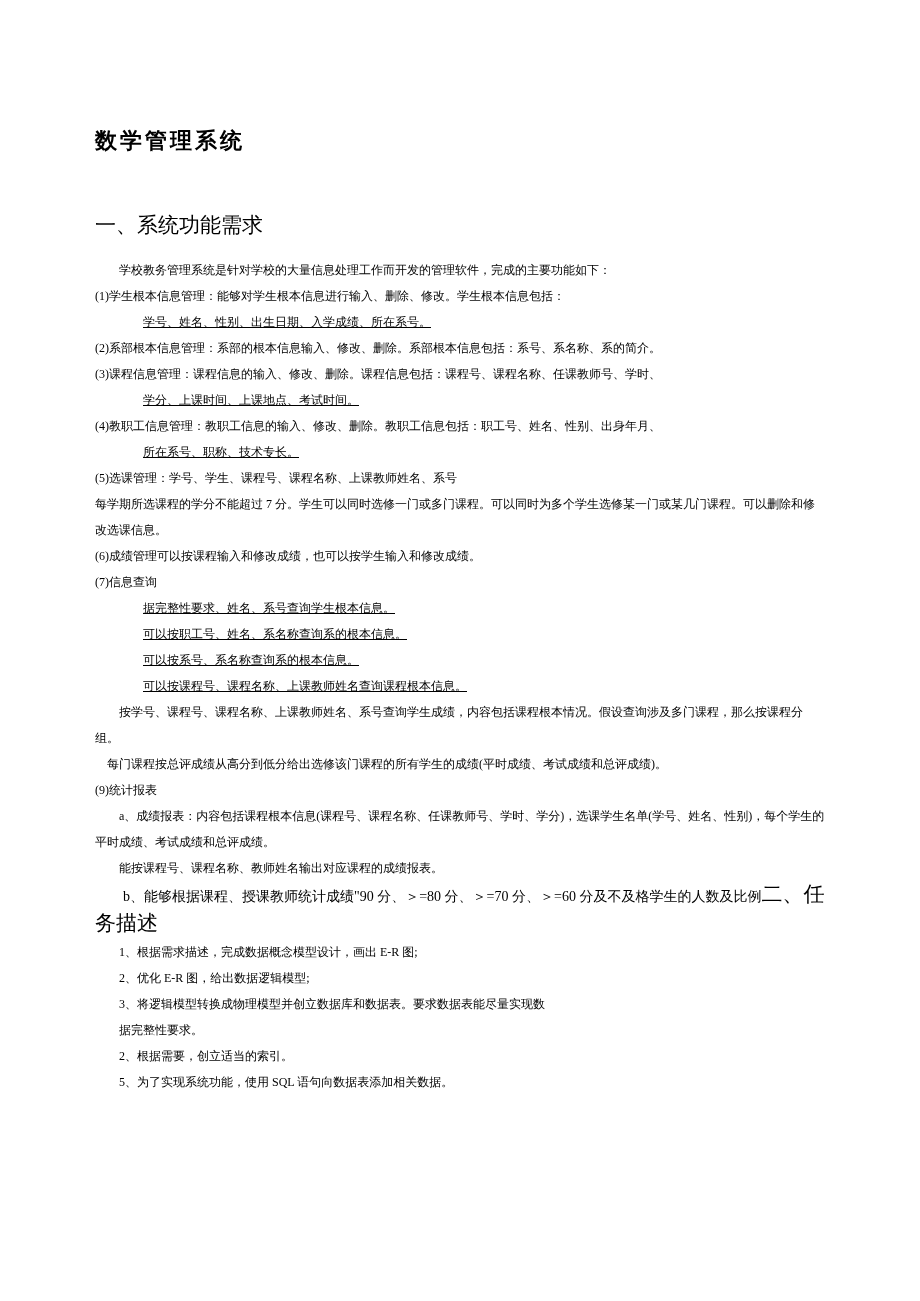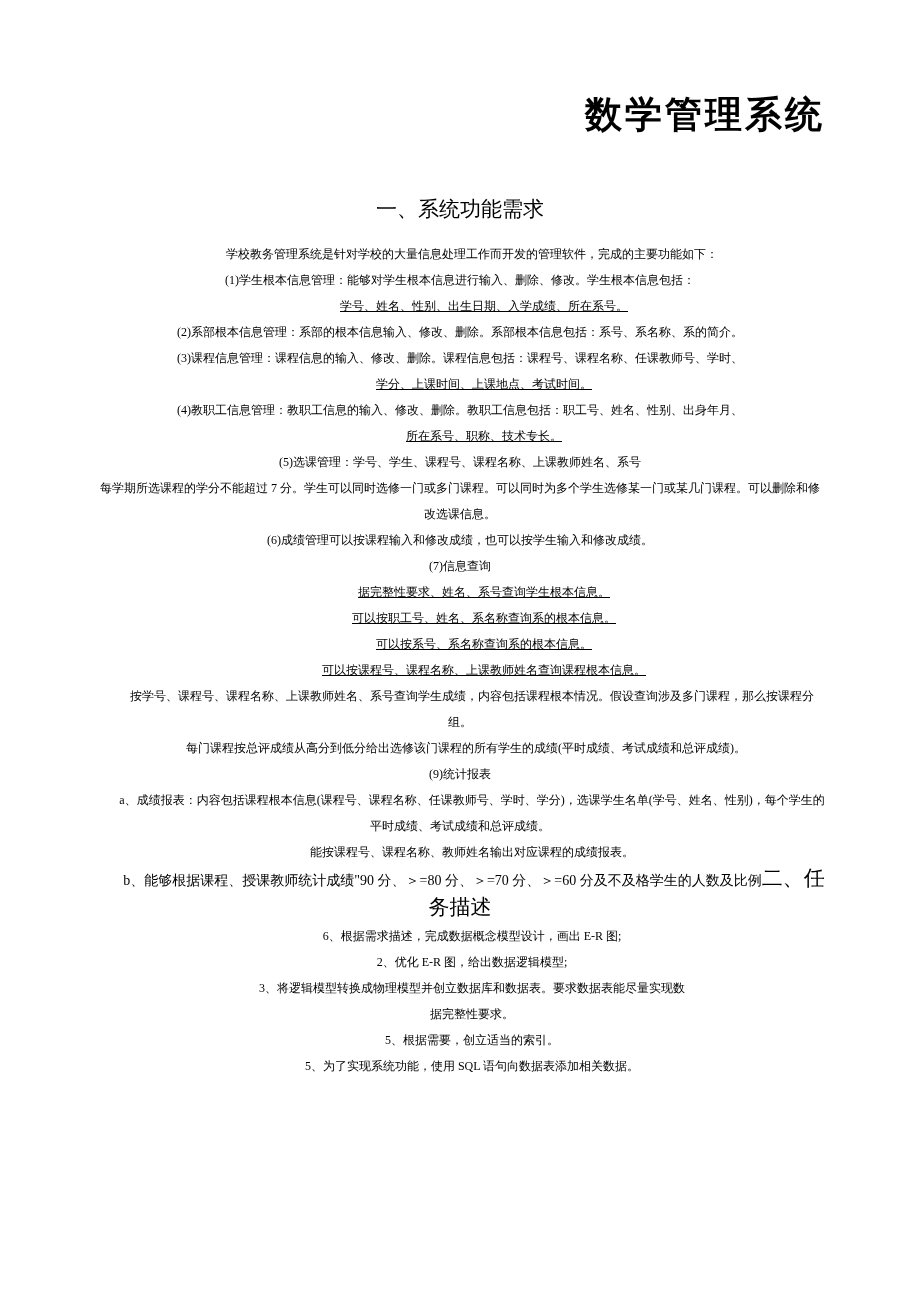--- a/index.html
+++ b/index.html
@@ -1,35 +1,35 @@
 <!DOCTYPE html>
 <html><head>
   <meta charset="utf-8">
   <style>
     * {
       margin: 0;
       padding: 0;
       box-sizing: border-box;
-      text-align: center;
     }
     body {
       width: 920px;
       min-height: 1301px;
       background: #ffffff;
       font-family: "SimSun", "宋体", serif;
       color: #000000;
       padding: 90px 95px 60px 95px;
     }
     h1 {
       font-family: "KaiTi", "楷体", serif;
-      font-size: 37px;
+      font-size: 22px;
       font-weight: bold;
-      text-align: right;
+      text-align: left;
       margin-bottom: 55px;
       letter-spacing: 3px;
+      margin-top: 36px;
     }
     h2 {
       font-size: 21px;
       font-weight: normal;
       margin-bottom: 18px;
     }
     .paragraph {
       font-size: 12px;
       line-height: 26px;
     }
@@ -90,18 +90,18 @@
 <p class="paragraph" style="text-indent:1em;">每门课程按总评成绩从高分到低分给出选修该门课程的所有学生的成绩(平时成绩、考试成绩和总评成绩)。</p>
 
 <p class="paragraph">(9)统计报表</p>
 <p class="paragraph indent">a、成绩报表：内容包括课程根本信息(课程号、课程名称、任课教师号、学时、学分)，选课学生名单(学号、姓名、性别)，每个学生的平时成绩、考试成绩和总评成绩。</p>
 <p class="paragraph indent">能按课程号、课程名称、教师姓名输出对应课程的成绩报表。</p>
 
 <div class="inline-line">
   <span class="item-8b-prefix" style="padding-left:2em;">b、能够根据课程、授课教师统计成绩"90 分、＞=80 分、＞=70 分、＞=60 分及不及格学生的人数及比例</span><span class="inline-h2">二、任务描述</span>
 </div>
 
-<p class="paragraph indent-more">6、根据需求描述，完成数据概念模型设计，画出 E-R 图;</p>
+<p class="paragraph indent-more">1、根据需求描述，完成数据概念模型设计，画出 E-R 图;</p>
 <p class="paragraph indent-more">2、优化 E-R 图，给出数据逻辑模型;</p>
 <p class="paragraph indent-more">3、将逻辑模型转换成物理模型并创立数据库和数据表。要求数据表能尽量实现数</p>
 <p class="paragraph indent-more">据完整性要求。</p>
-<p class="paragraph indent-more">5、根据需要，创立适当的索引。</p>
+<p class="paragraph indent-more">2、根据需要，创立适当的索引。</p>
 <p class="paragraph indent-more">5、为了实现系统功能，使用 SQL 语句向数据表添加相关数据。</p>
 
 </body></html>

